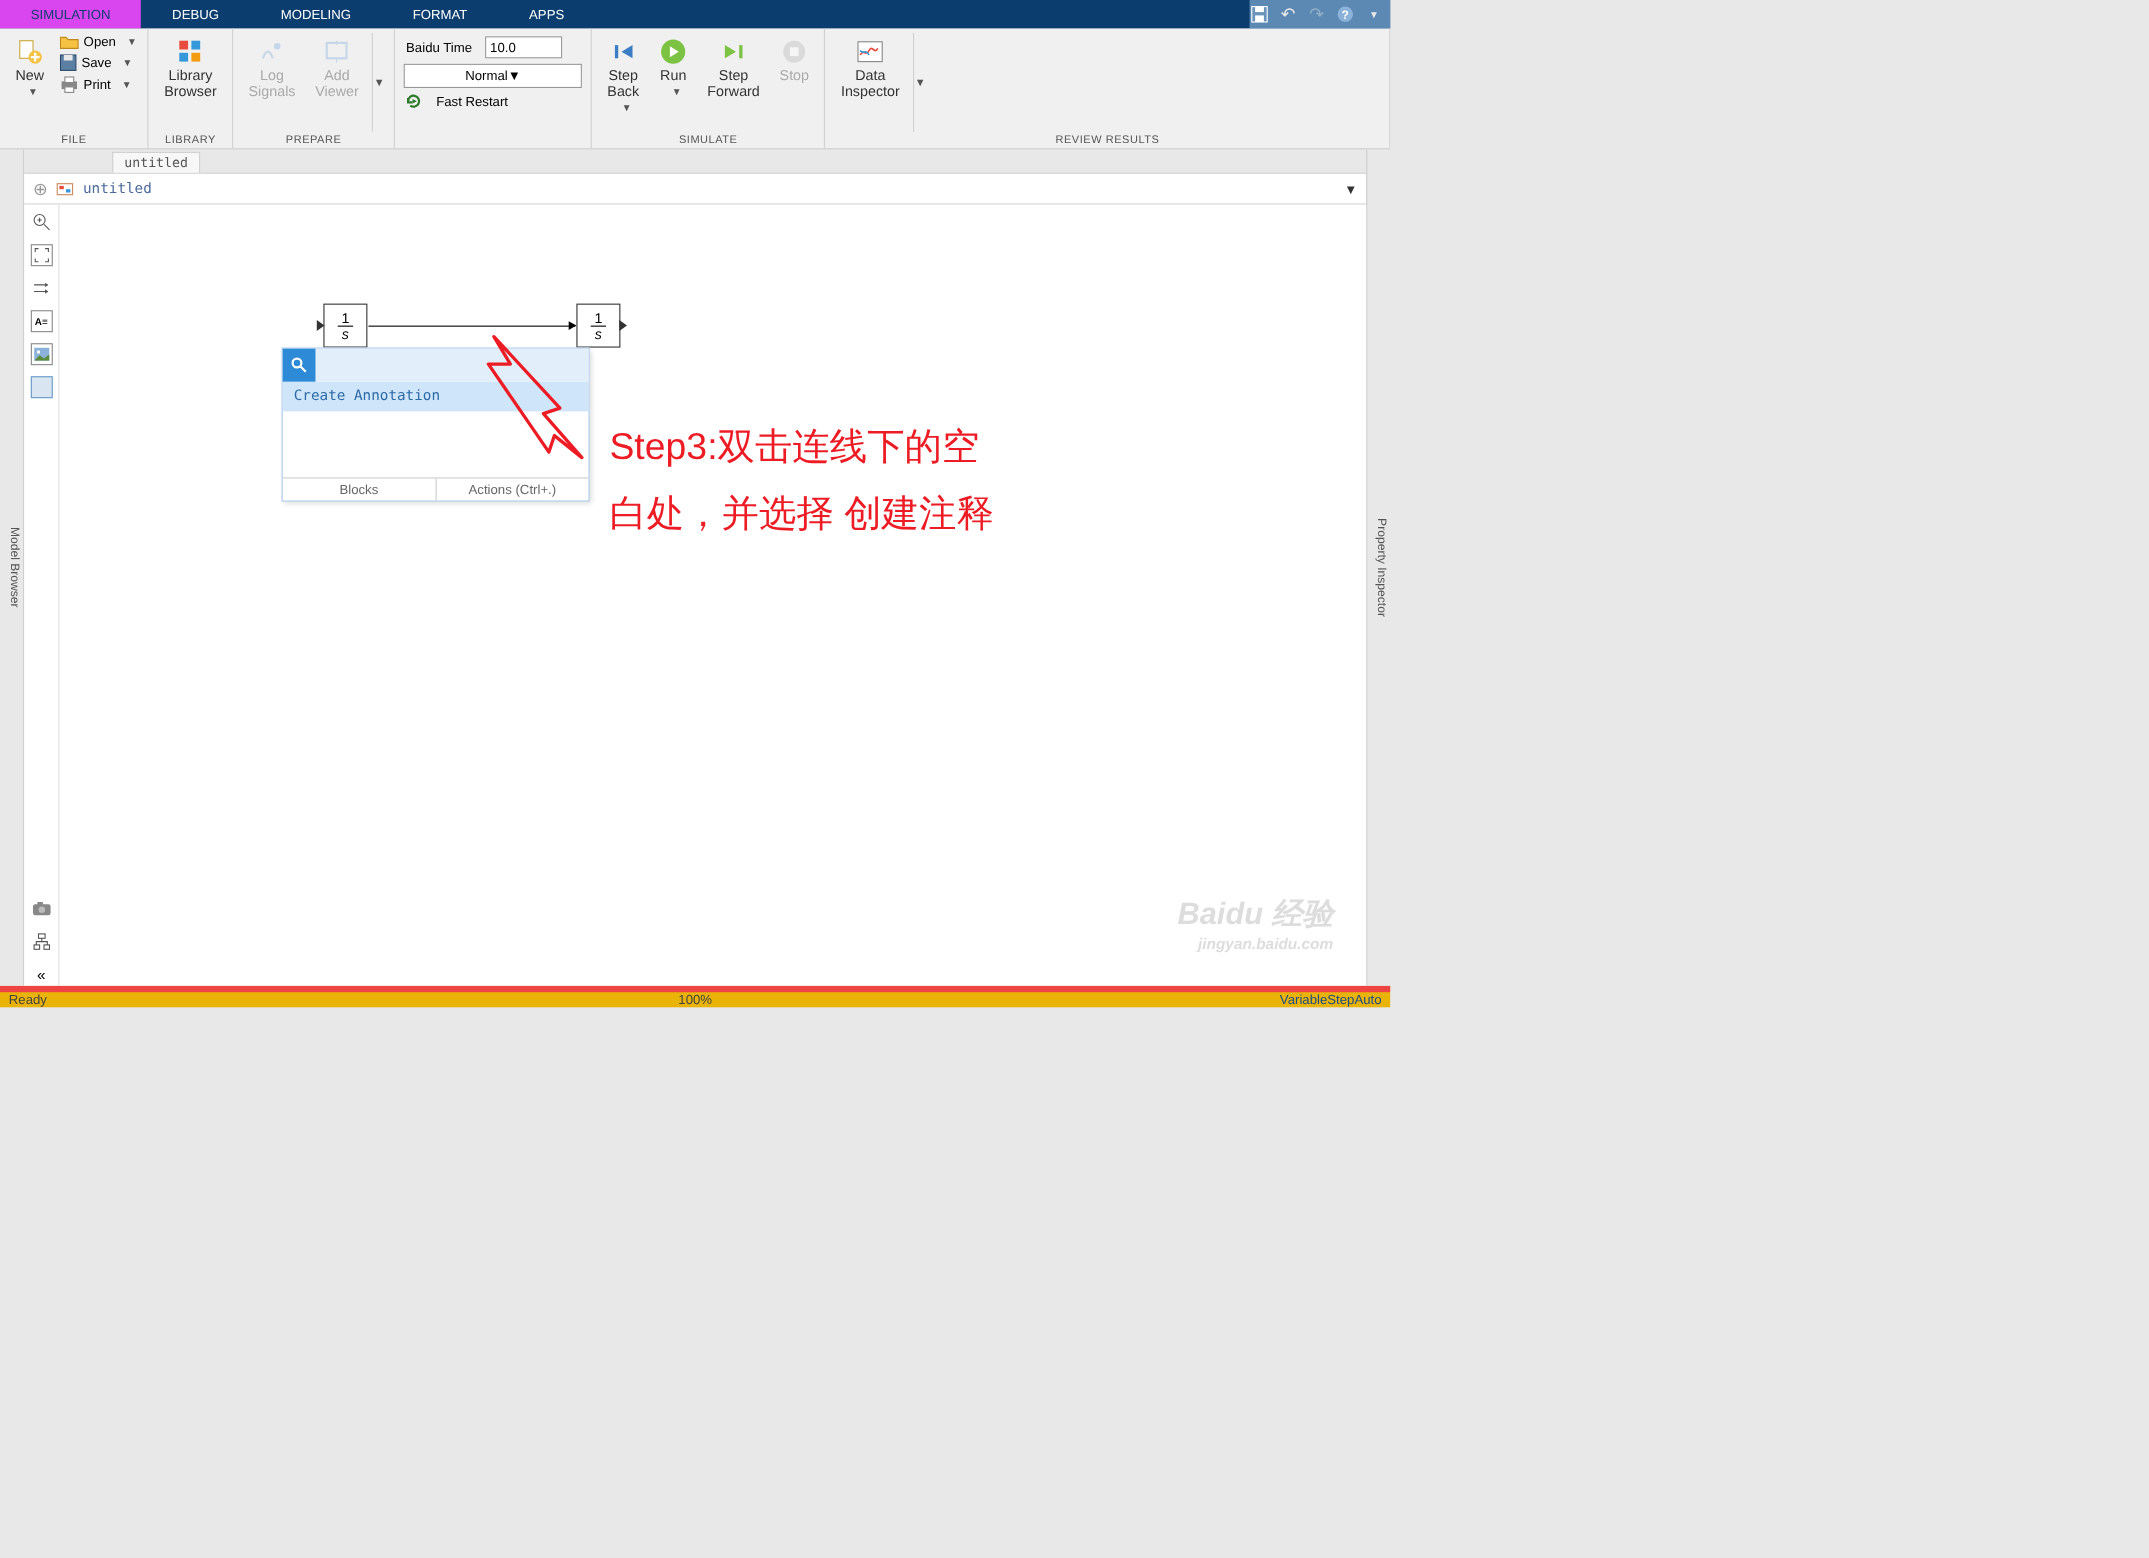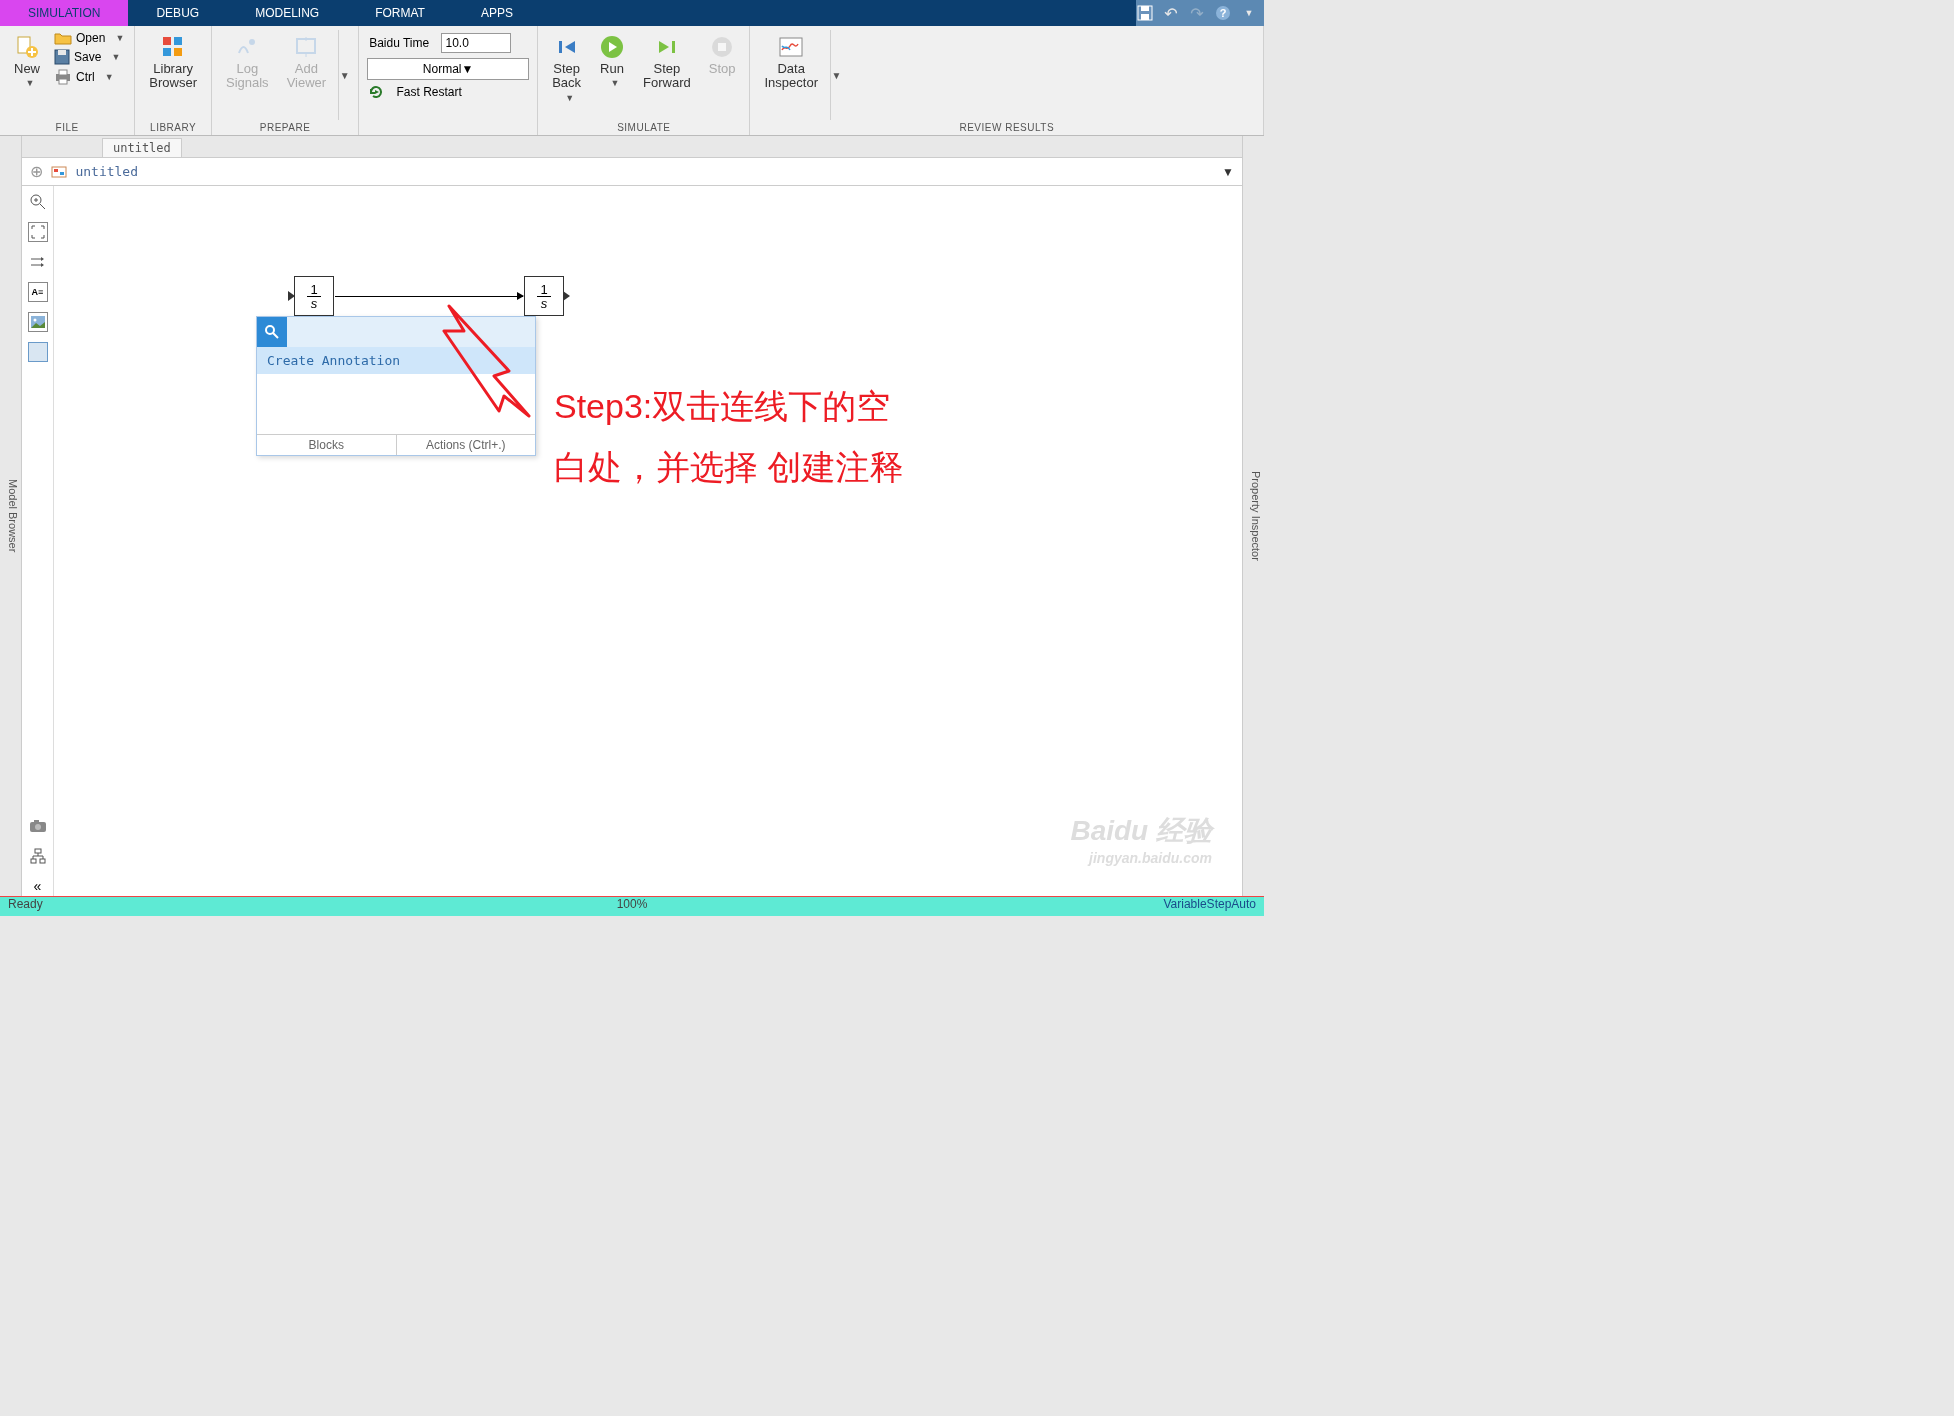--- a/index.html
+++ b/index.html
@@ -63,21 +63,21 @@
 .popup-item { padding:6px 10px; background:#cfe6fa; color:#2d6aa8; font-family: monospace; cursor:pointer;}
 .popup-body { height:60px; }
 .popup-footer { display:flex; border-top:1px solid #ccc; font-family: monospace; font-size:12px;}
 .popup-footer div { flex:1; text-align:center; padding:3px 0; color:#666;}
 .popup-footer div:first-child { border-right:1px solid #ccc;}
 
 
 .anno-text { position:absolute; color:#ed1c24; font-size: 34px; font-family: "Microsoft YaHei", sans-serif; line-height:1.8; }
 
 
-.status-bar { height:20px; border-top:1px solid #ef4444; background:#5eead4; display:flex; align-items:flex-start; font-size:12px; padding: 0 8px; color:#444;}
+.status-bar { height:20px; border-top:6px solid #ef4444; background:#eab308; display:flex; align-items:flex-start; font-size:12px; padding: 0 8px; color:#444;}
 .status-center { position:absolute; left:50%; transform:translateX(-50%);}
 .status-right { margin-left:auto; color:#1a4b8a;}
 
 
 .watermark { position:absolute; right: 30px; bottom: 30px; color:#ddd; font-size: 28px; font-weight:bold; font-style:italic; pointer-events:none; text-align:right;}
 .watermark .sub { font-size:14px; font-style:italic;}
 
 svg { display:block; }
 </style>
 </head>
@@ -139,21 +139,21 @@
             </svg>
             <span>Save</span>
             <span class="caret">▼</span>
           </div>
         <div class="file-row">
             <svg width="18" height="16">
               <rect x="2" y="5" width="14" height="7" fill="#888"></rect>
               <rect x="5" y="1" width="8" height="5" fill="#fff" stroke="#888"></rect>
               <rect x="5" y="10" width="8" height="5" fill="#fff" stroke="#888"></rect>
             </svg>
-            <span>Ctrl</span>
+            <span>Print</span>
             <span class="caret">▼</span>
           </div>
       </div>
     </div>
     <div class="ribbon-group-label">FILE</div>
   </div>
 
   <div class="ribbon-group">
     <div class="ribbon-body">
       <div class="vbtn">

